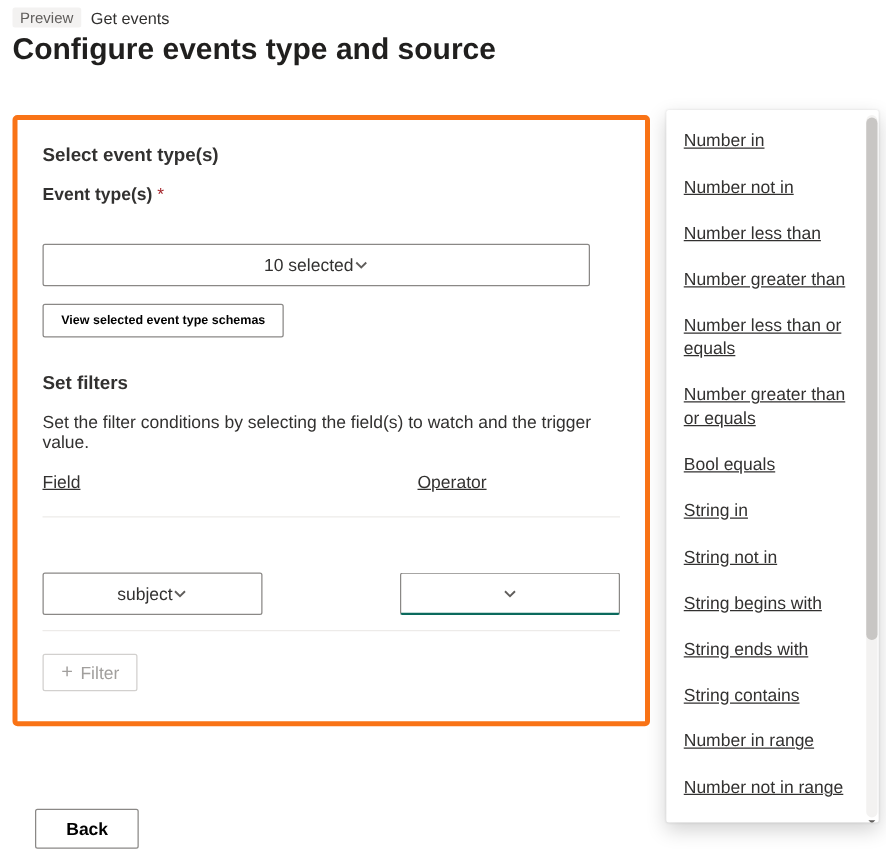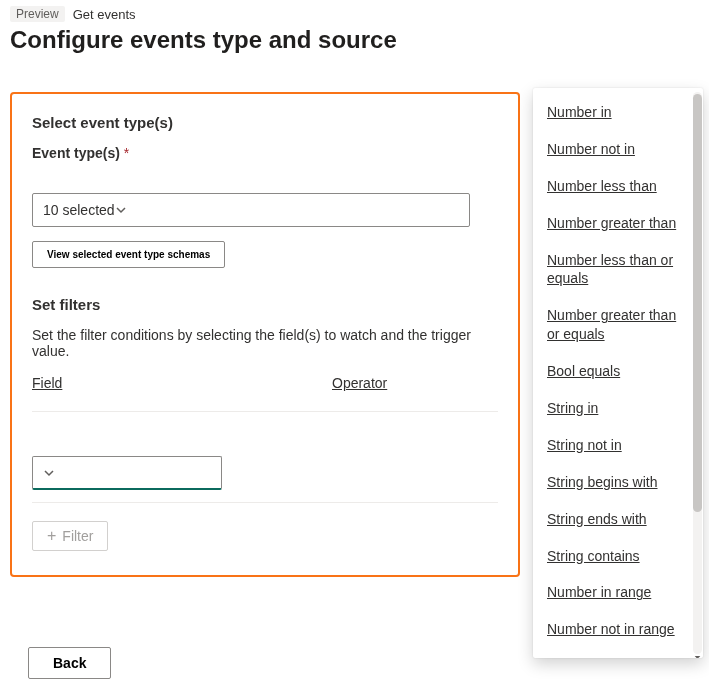--- a/index.html
+++ b/index.html
@@ -32,21 +32,21 @@
     .get-events {
       font-size: 13px;
       color: #323130;
     }
     .page-title {
       font-size: 24px;
       font-weight: 600;
       color: #201f1e;
     }
     .panel {
-      border: 2px solid #f97316;
+      border: 4px solid #f97316;
       border-radius: 4px;
       margin: 28px 10px 0 10px;
       padding: 20px 20px 24px 20px;
       position: relative;
       width: 510px;
     }
     .section-title {
       font-size: 15px;
       font-weight: 600;
       margin-bottom: 14px;
@@ -56,21 +56,21 @@
       font-weight: 600;
       margin-bottom: 6px;
     }
     .field-label .required {
       color: #a4262c;
       font-weight: 400;
     }
     .select-box {
       display: flex;
       align-items: center;
-      justify-content: flex-start;
+      justify-content: center;
       border: 1px solid #8a8886;
       border-radius: 2px;
       padding: 6px 10px;
       width: 438px;
       height: 34px;
       background: #fff;
       cursor: pointer;
       margin-top: 32px;
     }
     .select-box.small {
@@ -245,20 +245,26 @@
   <div class="set-filters-section">
     <div class="section-title">Set filters</div>
     <div class="filters-desc">Set the filter conditions by selecting the field(s) to watch and the trigger value.</div>
 
     <div class="filter-table">
       <div class="filter-headers">
         <div class="filter-header field">Field</div>
         <div class="filter-header operator">Operator</div>
       </div>
       <div class="filter-row">
+        <div class="select-box small">
+          <span>subject</span>
+          <svg class="chevron" viewBox="0 0 12 12">
+              <path d="M2 4 L6 8 L10 4"></path>
+            </svg>
+        </div>
         <div class="select-box small active">
           <span></span>
           <svg class="chevron" viewBox="0 0 12 12">
               <path d="M2 4 L6 8 L10 4"></path>
             </svg>
         </div>
       </div>
     </div>
 
     <button class="add-filter-btn">

